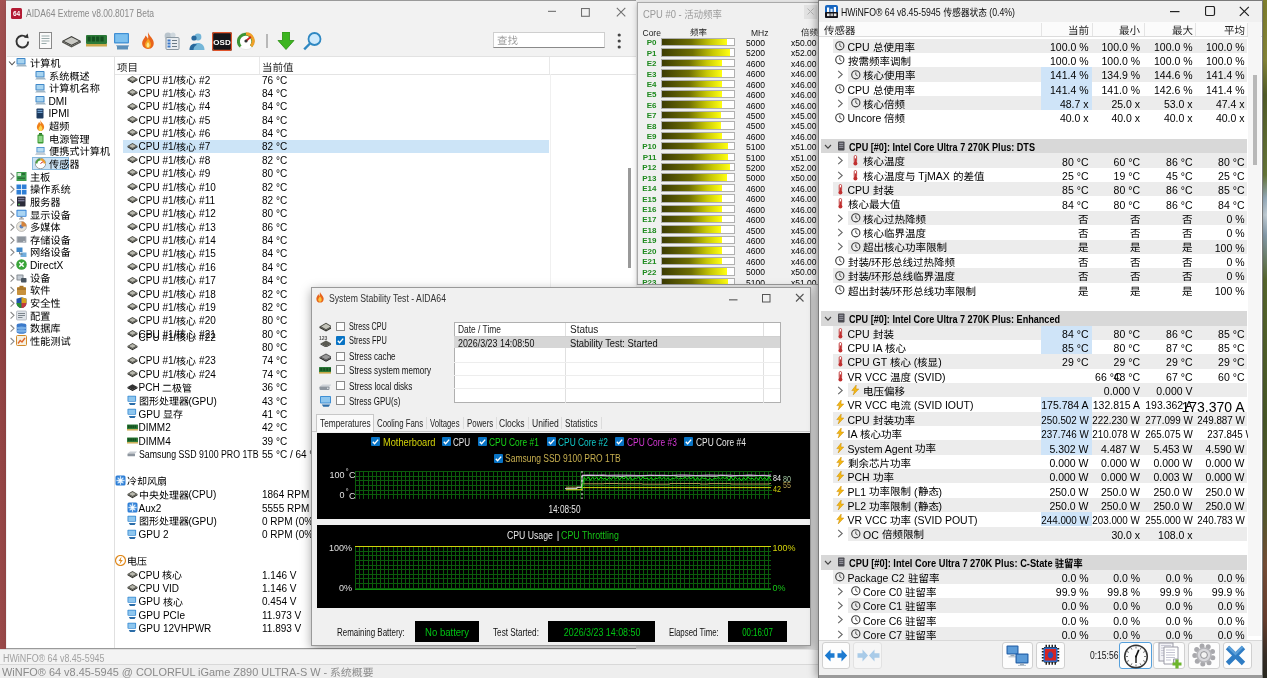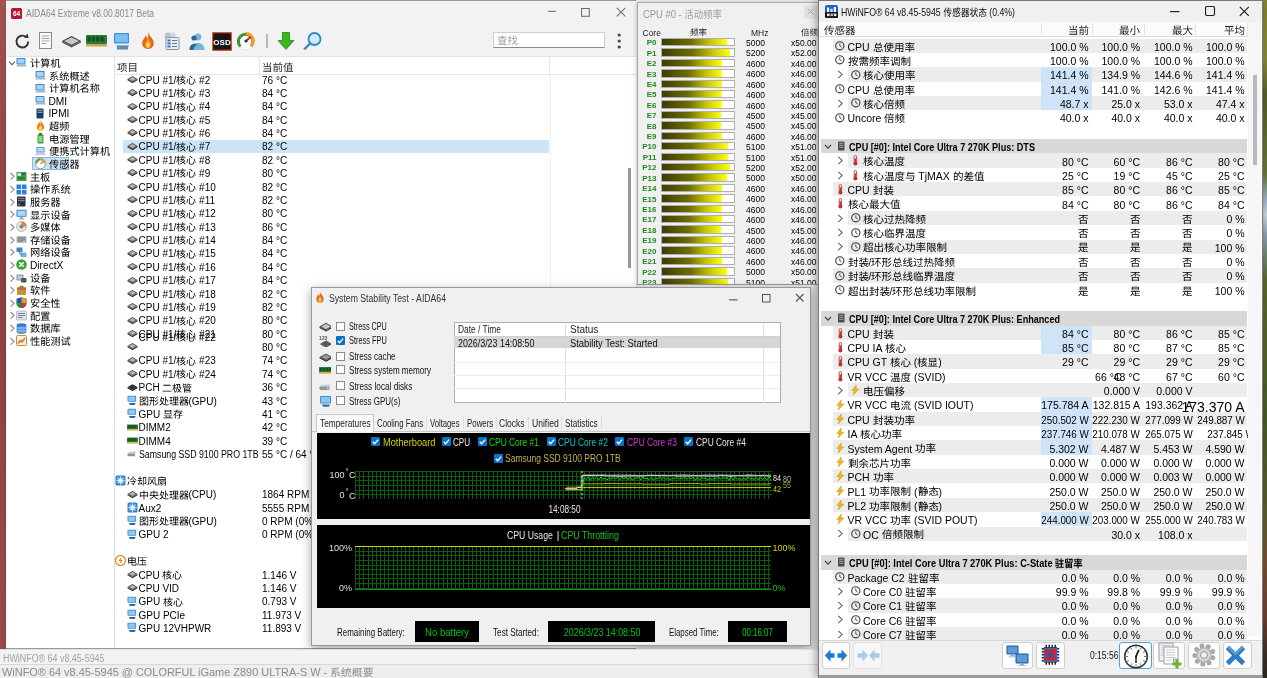--- a/index.html
+++ b/index.html
@@ -889,21 +889,21 @@
 <div class="t" style="left:262px;top:582.94px;font-size:10px;color:#000;">1.146 V</div>
 <svg class="b" style="left:126.5px;top:595.62px;" width="11" height="11" viewBox="0 0 11 11">
     <rect x="0.5" y="0.8" width="8.6" height="6" rx="0.7" fill="#3f8fd4"></rect>
     <rect x="1.4" y="1.6" width="6.8" height="4.4" fill="#8ec6ee"></rect>
     <path d="M1.8 8h7l-1.2 2H3Z" fill="#2a6ca8"></path>
   </svg>
 <div class="t" style="left:138.5px;top:596.32px;font-size:10px;color:#000;">GPU <svg class="z" width="20" height="10" viewBox="0 -880 2000 1000" fill="#000">
       <use href="#g6838"></use>
       <use href="#g5fc3" x="1000"></use>
     </svg></div>
-<div class="t" style="left:262px;top:596.32px;font-size:10px;color:#000;">0.793 V</div>
+<div class="t" style="left:262px;top:596.32px;font-size:10px;color:#000;">0.454 V</div>
 <svg class="b" style="left:126.5px;top:609px;" width="11" height="11" viewBox="0 0 11 11">
     <rect x="0.5" y="0.8" width="8.6" height="6" rx="0.7" fill="#3f8fd4"></rect>
     <rect x="1.4" y="1.6" width="6.8" height="4.4" fill="#8ec6ee"></rect>
     <path d="M1.8 8h7l-1.2 2H3Z" fill="#2a6ca8"></path>
   </svg>
 <div class="t" style="left:138.5px;top:609.7px;font-size:10px;color:#000;">GPU PCIe</div>
 <div class="t" style="left:262px;top:609.7px;font-size:10px;color:#000;">11.973 V</div>
 <svg class="b" style="left:126.5px;top:622.38px;" width="11" height="11" viewBox="0 0 11 11">
     <rect x="0.5" y="0.8" width="8.6" height="6" rx="0.7" fill="#3f8fd4"></rect>
     <rect x="1.4" y="1.6" width="6.8" height="4.4" fill="#8ec6ee"></rect>

